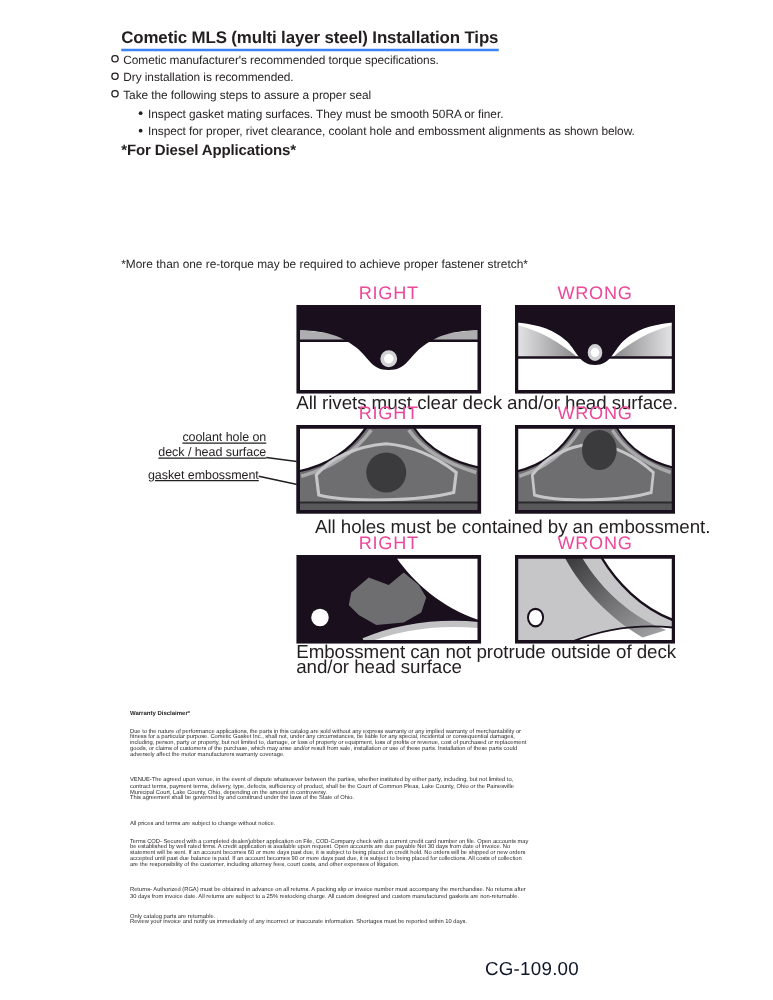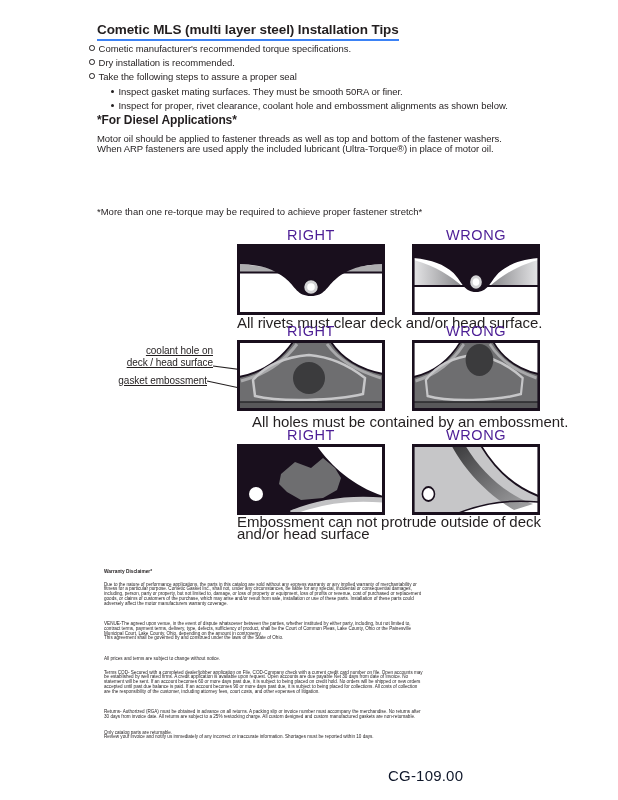--- a/index.html
+++ b/index.html
@@ -23,21 +23,21 @@
   .tips .sub{margin-left:22px;}
   .tips .sub::before{background:#231f20;border:none;width:3.4px;height:3.4px;}
   
   .dheading{left:97px;top:113px;font-size:12px;font-weight:bold;letter-spacing:-0.1px;}
   .para{font-size:9.5px;line-height:10.4px;white-space:pre-line;letter-spacing:-0.05px;width:480px;}
   .p1{left:97px;top:134px;}
   .p2{left:97px;top:165px;}
   .note{left:97px;top:206px;font-size:9.5px;}
   
   .figcol{text-align:center;}
-  .figlabel{font-size:14.5px;letter-spacing:0.6px;line-height:15px;margin-bottom:1px;color:#4c1d95;}
+  .figlabel{font-size:14.5px;letter-spacing:0.6px;line-height:15px;margin-bottom:1px;color:#ec4899;}
   .figbox{display:block;margin:0 auto;}
   .figcaption{font-size:15px;line-height:11.5px;white-space:pre-line;letter-spacing:-0.05px;}
   
   .annot{font-size:10px;line-height:11.5px;text-align:right;white-space:pre-line;letter-spacing:-0.05px;text-decoration:underline;}
   
   .warranty{left:104px;top:570px;width:420px;font-size:4.6px;line-height:4.7px;letter-spacing:0;}
   .warranty h3{font-size:4.8px;margin:0 0 8px 0;}
   .warranty p{margin:0 0 9px 0;white-space:pre-line;}
   .warranty p.g16{margin-bottom:16px;}
   .warranty p.g11{margin-bottom:11px;}
@@ -53,22 +53,20 @@
 
   <div class="abs tips">
     <div class="row">Cometic manufacturer's recommended torque specifications.</div>
     <div class="row">Dry installation is recommended.</div>
     <div class="row">Take the following steps to assure a proper seal</div>
     <div class="row sub">Inspect gasket mating surfaces.  They must be smooth 50RA or finer.</div>
     <div class="row sub">Inspect for proper, rivet clearance, coolant hole and embossment alignments as shown below.</div>
   </div>
 
   <div class="abs dheading">*For Diesel Applications*</div>
-  <div class="abs para p1">Motor oil should be applied to fastener threads as well as top and bottom of the fastener washers.
-When ARP fasteners are used apply the included lubricant (Ultra-Torque®) in place of motor oil.</div>
   <div class="abs note">*More than one re-torque may be required to achieve proper fastener stretch*</div>
 
   <div class="abs figcol" style="left:237px;top:228px;width:148px;">
     <div class="figlabel">RIGHT</div>
     <svg class="figbox" width="148" height="71" viewBox="0 0 148 71">
       <rect x="0" y="0" width="148" height="71" fill="#ffffff"></rect>
       <path d="M2,20 L2,29 L52,29 C33,23 16,21 2,20 Z" fill="#aeaeb0"></path>
       <path d="M146,20 L146,29 L96,29 C115,23 132,21 146,20 Z" fill="#aeaeb0"></path>
       <line x1="2" y1="28.5" x2="146" y2="28.5" stroke="#190f1d" stroke-width="2"></line>
       <path d="M2,2 H146 V20 C122,21 112,25 100,34 C89,43 88,52 74,52 C60,52 59,43 48,34 C36,25 26,21 2,20 Z" fill="#190f1d"></path>

